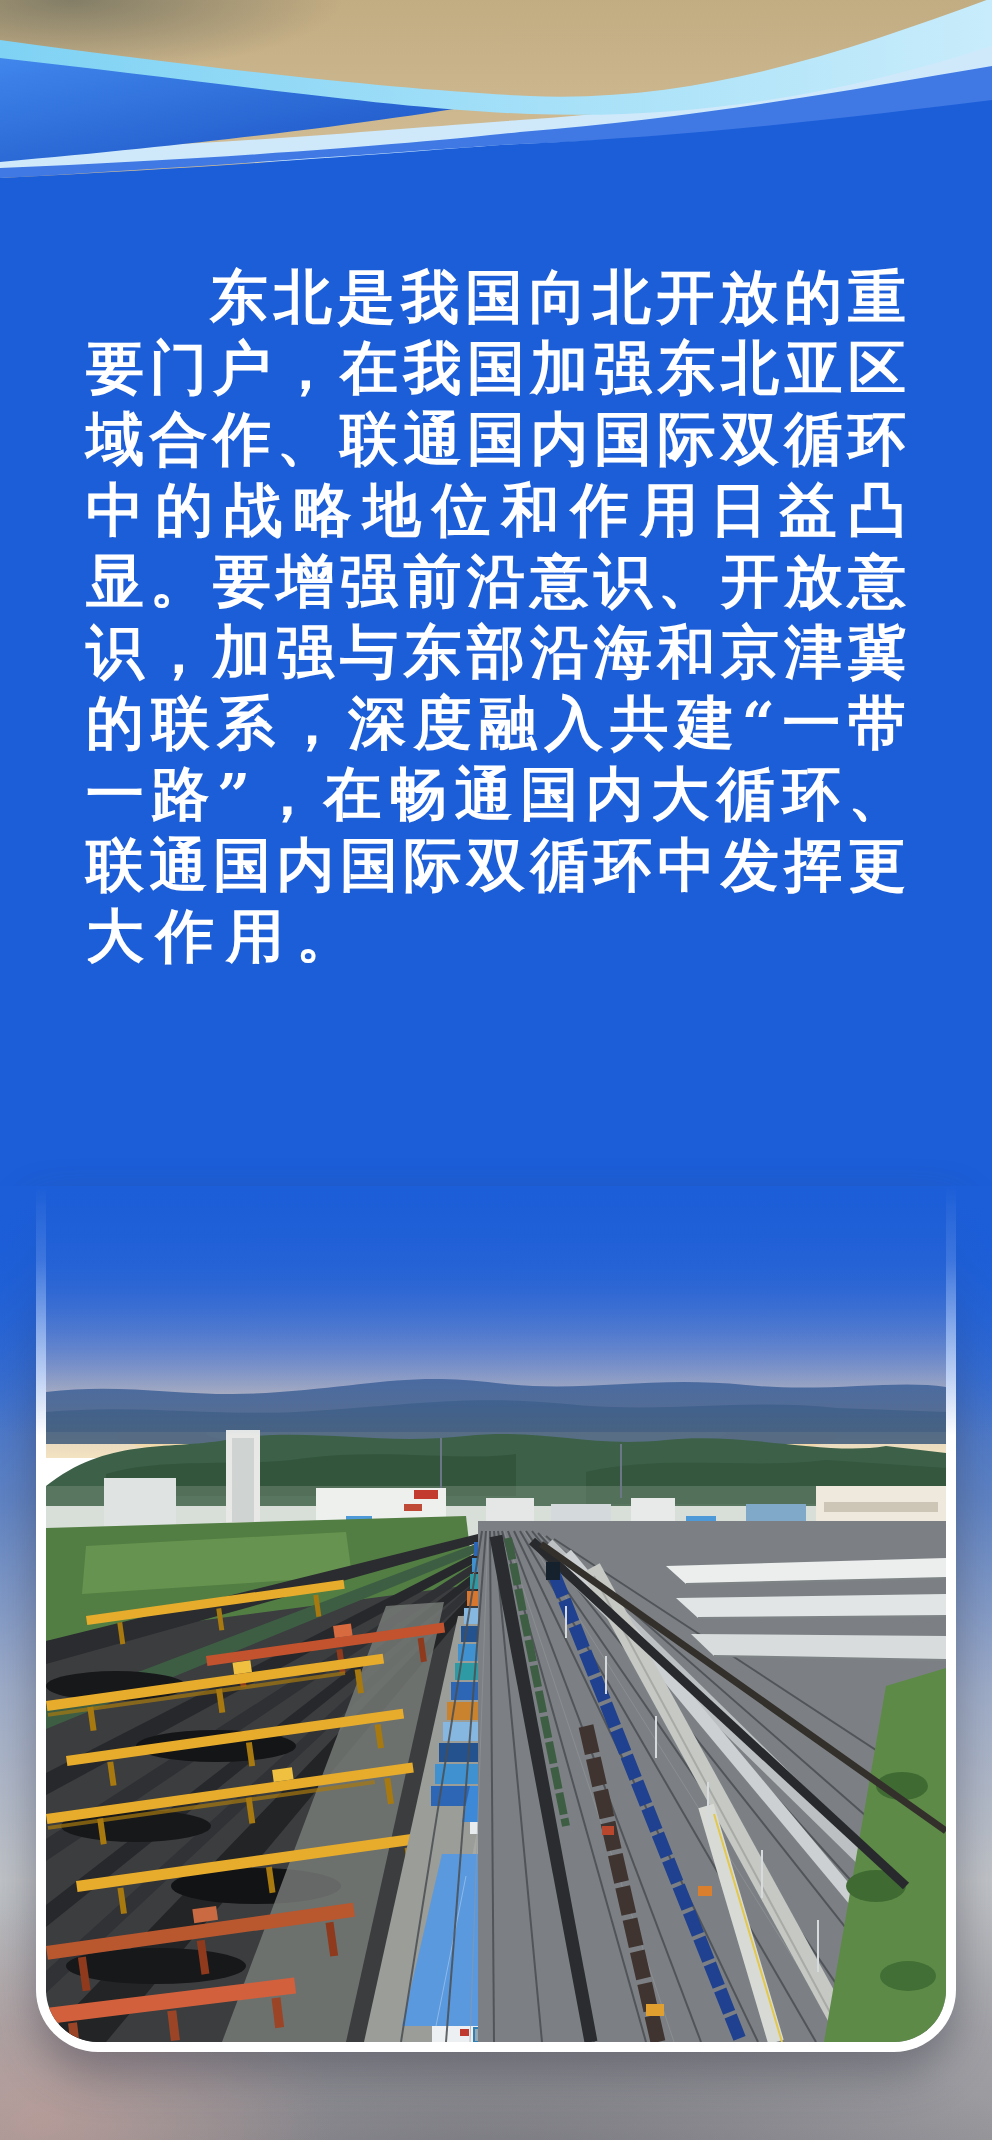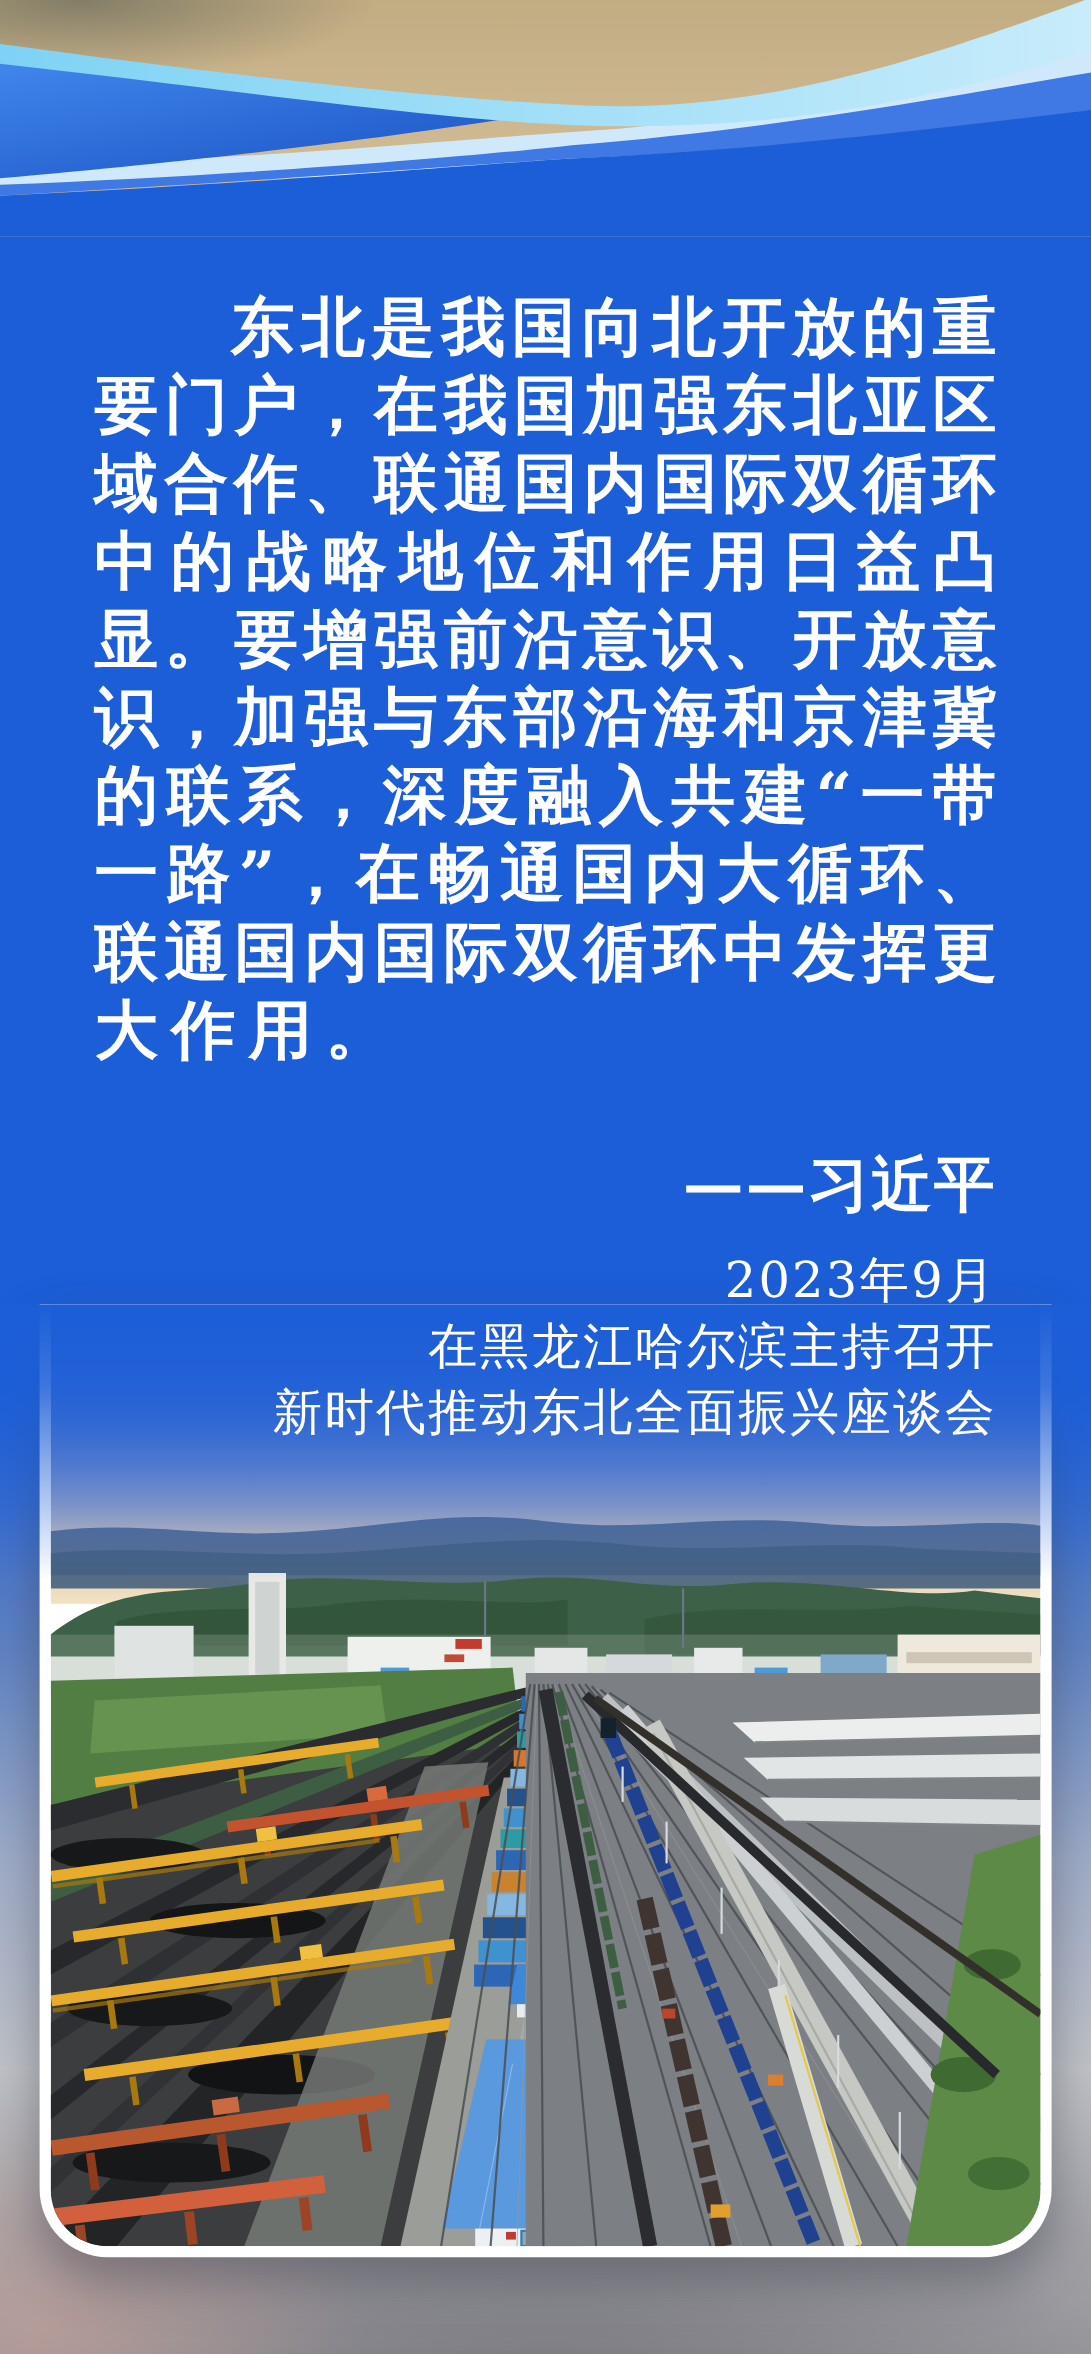--- a/index.html
+++ b/index.html
@@ -452,20 +452,14 @@
         <span>更</span>
       </div>
       <div class="qline qlast">
         <span>大</span>
         <span>作</span>
         <span>用</span>
         <span>。</span>
       </div>
     </div>
 
-  <div class="attrib">
-    <div class="sig"><span>——</span><span>习近平</span></div>
-    <div class="meta">2023年9月</div>
-    <div class="meta">在黑龙江哈尔滨主持召开</div>
-    <div class="meta">新时代推动东北全面振兴座谈会</div>
-  </div>
 
 </div>
 
 </body></html>

